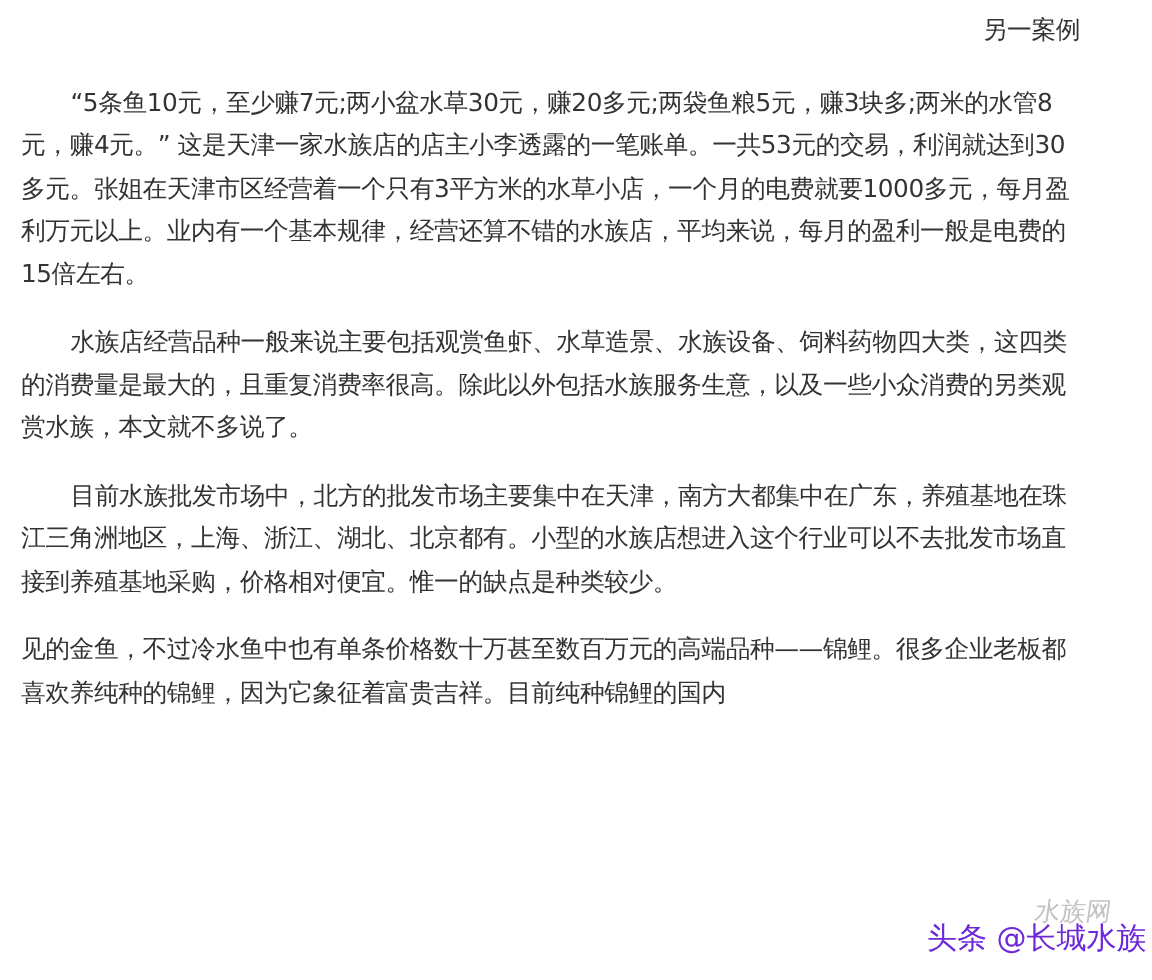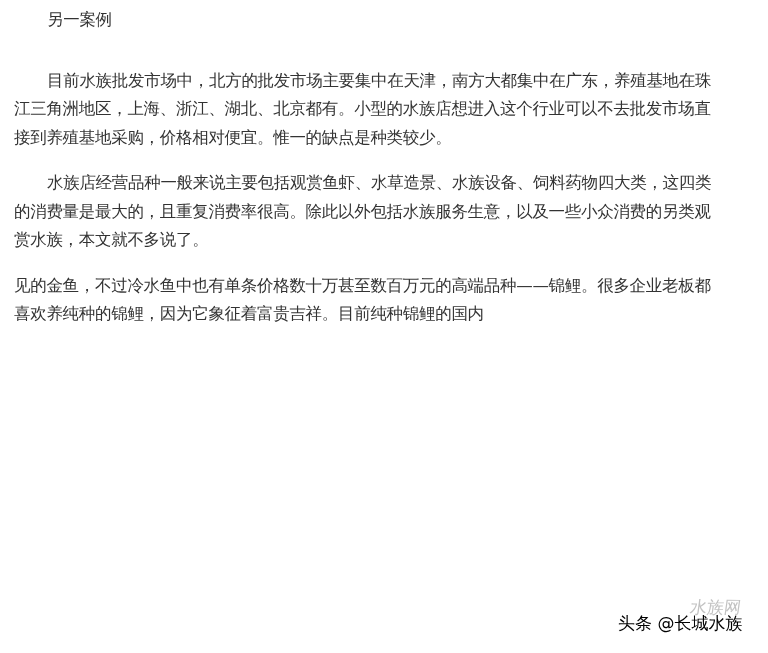--- a/index.html
+++ b/index.html
@@ -23,46 +23,48 @@
     }
     .para {
       font-size: 16.5px;
       line-height: 28.5px;
       margin: 0 0 17px 0;
       text-indent: 2em;
       letter-spacing: -0.3px;
       word-break: break-all;
     }
     .heading {
-      margin-bottom: 32px;
+      margin-bottom: 20px;
+      text-align: right;
     }
     .watermark {
       position: absolute;
       left: 618px;
       top: 612px;
-      font-size: 17px;
-      color: #000000;
+      font-size: 20px;
+      color: #6d28d9;
       letter-spacing: 0px;
       white-space: nowrap;
       text-shadow: 0 0 1px #ffffff, 0 0 2px #ffffff;
     }
     .watermark-faint {
       position: absolute;
       left: 690px;
       top: 596px;
       font-size: 17px;
       color: rgba(120,120,120,0.45);
       white-space: nowrap;
       transform: skewX(-8deg);
     }
   </style>
 </head>
 <body>
 
 <div class="article">
   <p class="para heading">另一案例</p>
+  <p class="para">“5条鱼10元，至少赚7元;两小盆水草30元，赚20多元;两袋鱼粮5元，赚3块多;两米的水管8元，赚4元。” 这是天津一家水族店的店主小李透露的一笔账单。一共53元的交易，利润就达到30多元。张姐在天津市区经营着一个只有3平方米的水草小店，一个月的电费就要1000多元，每月盈利万元以上。业内有一个基本规律，经营还算不错的水族店，平均来说，每月的盈利一般是电费的15倍左右。</p>
+  <p class="para">水族店经营品种一般来说主要包括观赏鱼虾、水草造景、水族设备、饲料药物四大类，这四类的消费量是最大的，且重复消费率很高。除此以外包括水族服务生意，以及一些小众消费的另类观赏水族，本文就不多说了。</p>
   <p class="para">目前水族批发市场中，北方的批发市场主要集中在天津，南方大都集中在广东，养殖基地在珠江三角洲地区，上海、浙江、湖北、北京都有。小型的水族店想进入这个行业可以不去批发市场直接到养殖基地采购，价格相对便宜。惟一的缺点是种类较少。</p>
-  <p class="para">水族店经营品种一般来说主要包括观赏鱼虾、水草造景、水族设备、饲料药物四大类，这四类的消费量是最大的，且重复消费率很高。除此以外包括水族服务生意，以及一些小众消费的另类观赏水族，本文就不多说了。</p>
   <p class="para" style="text-indent:0">见的金鱼，不过冷水鱼中也有单条价格数十万甚至数百万元的高端品种——锦鲤。很多企业老板都喜欢养纯种的锦鲤，因为它象征着富贵吉祥。目前纯种锦鲤的国内</p>
 </div>
 
 <div class="watermark-faint">水族网</div>
 <div class="watermark">头条 @长城水族</div>
 
 </body></html>

